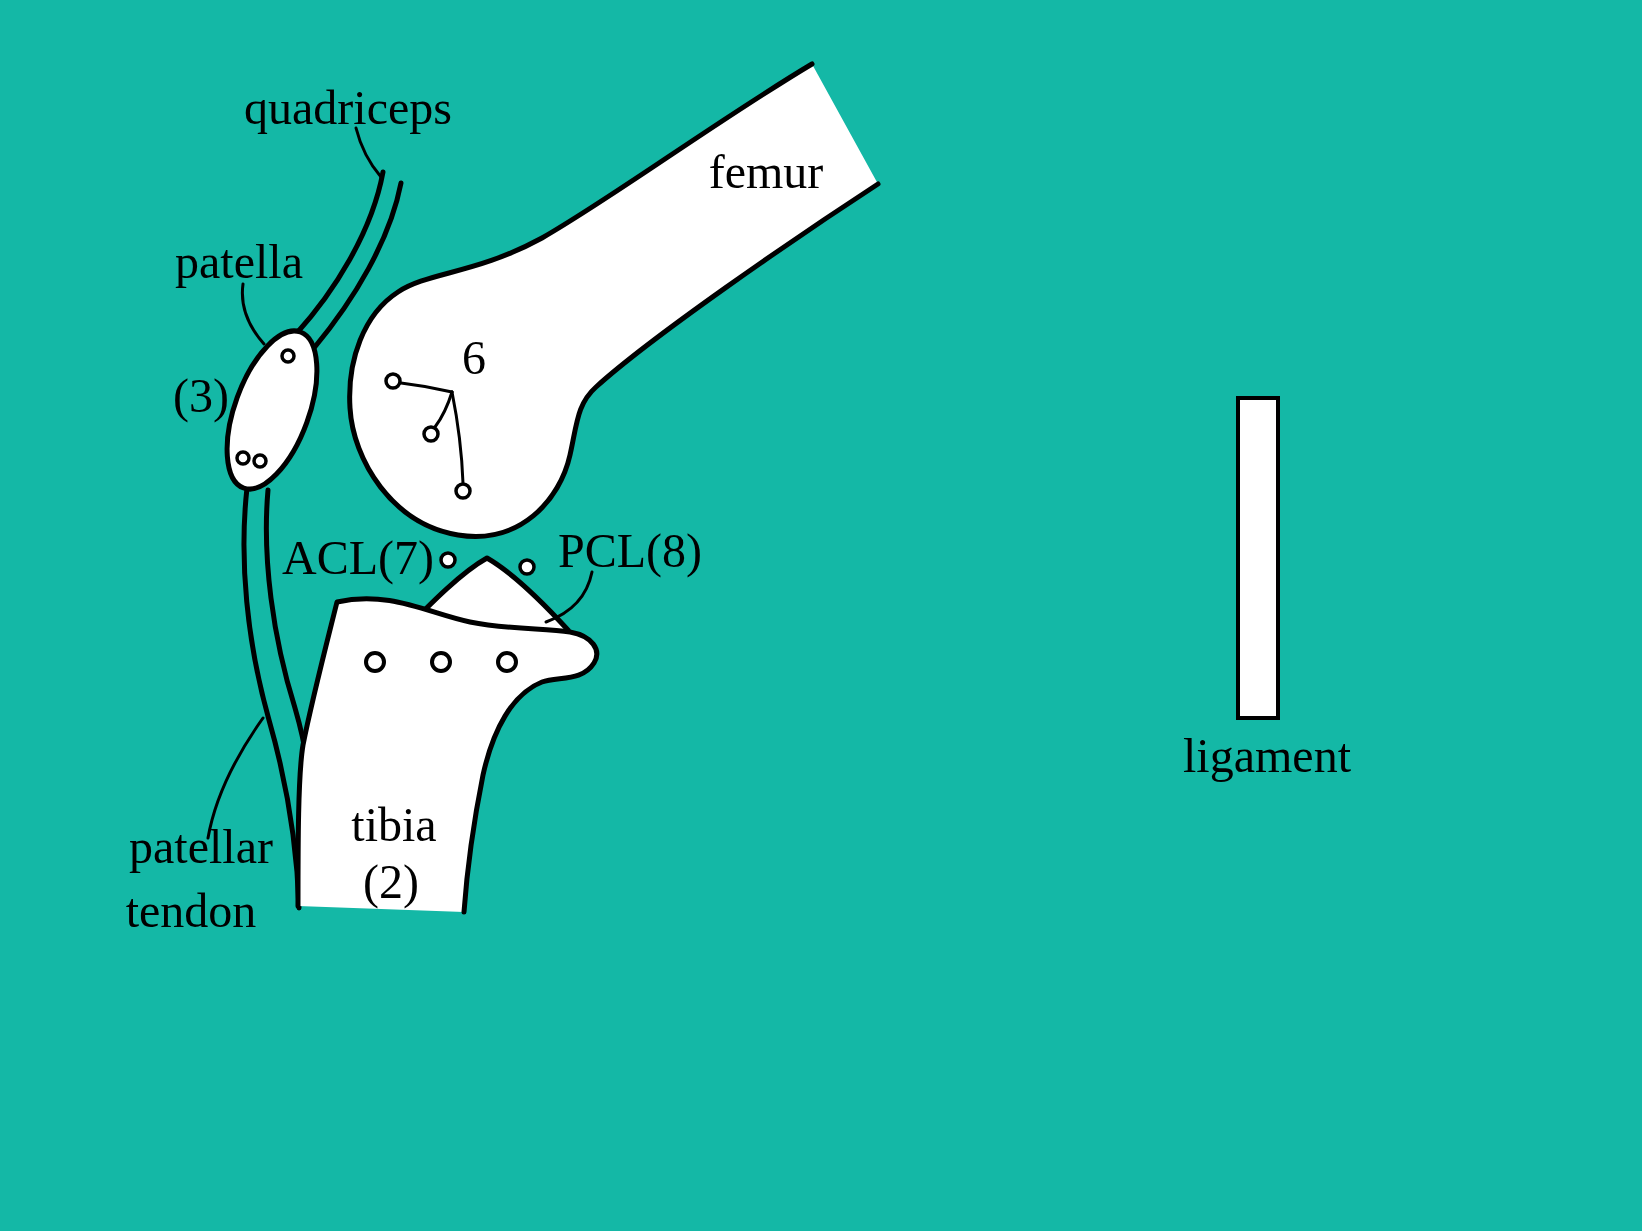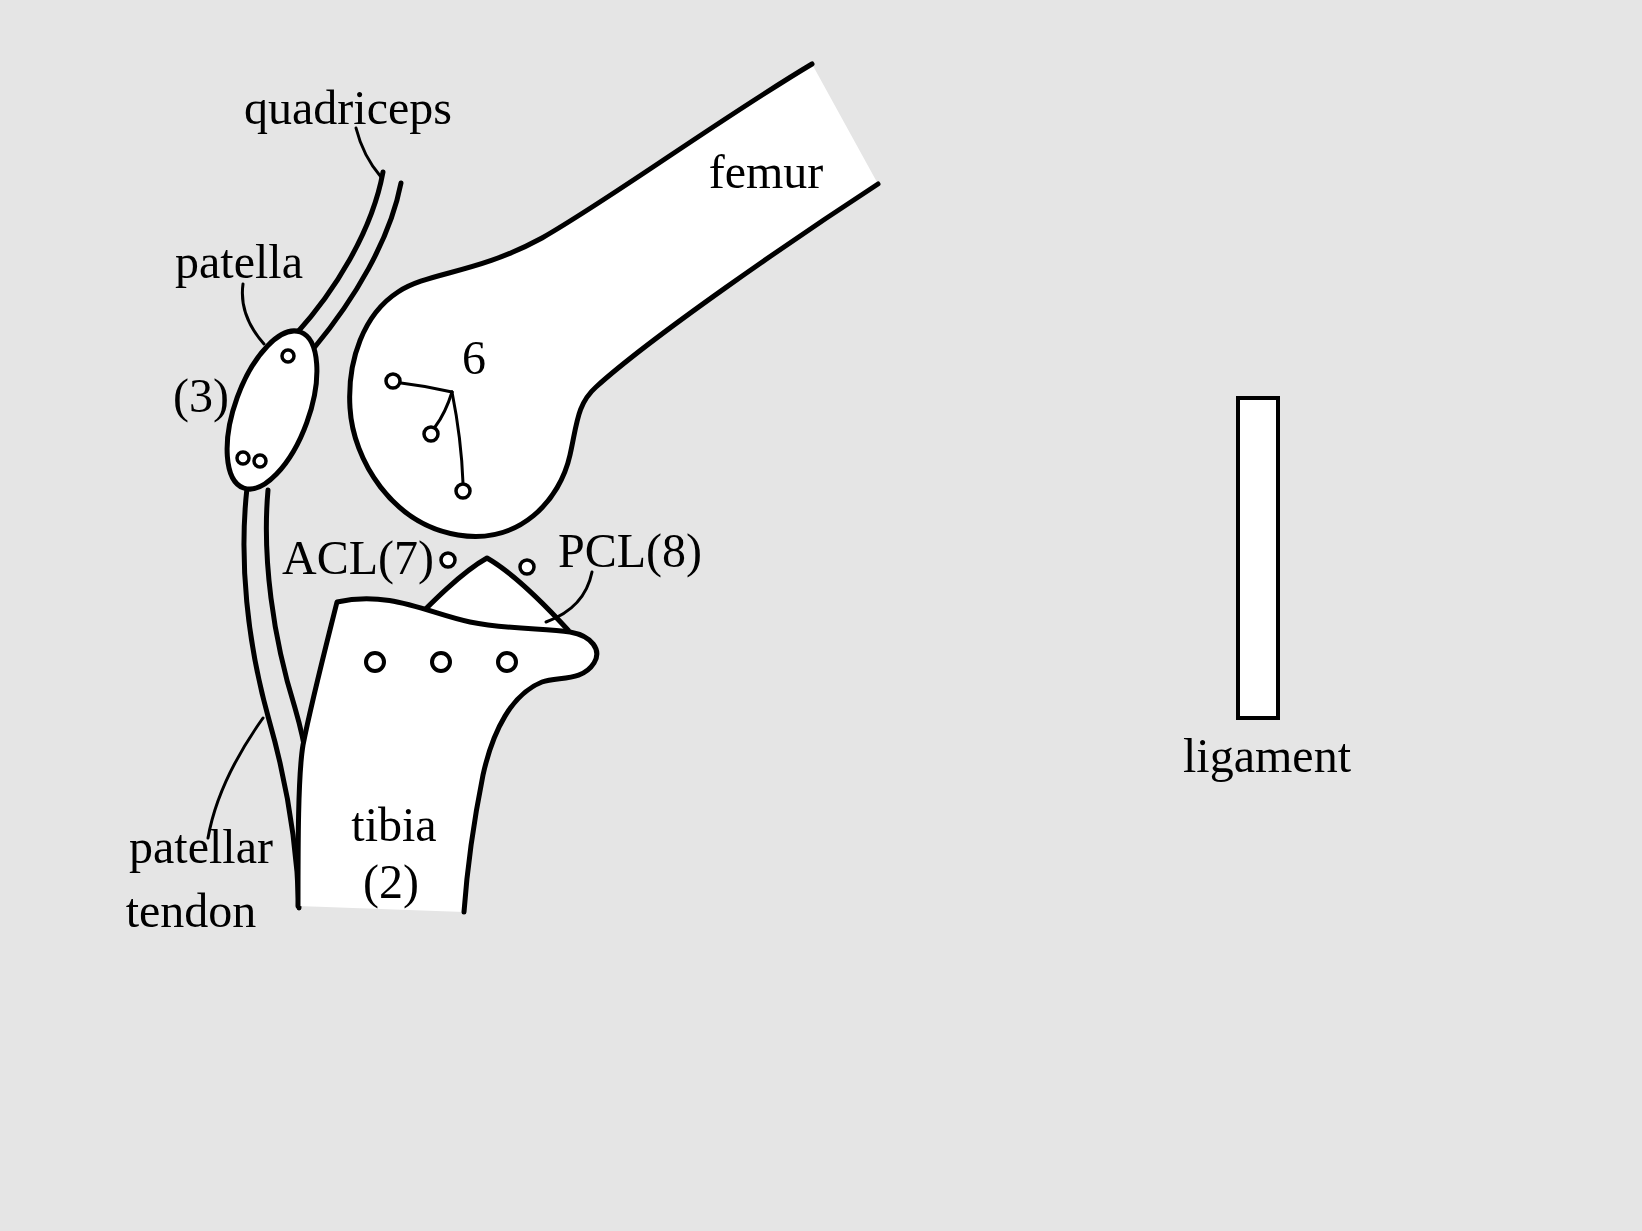--- a/index.html
+++ b/index.html
@@ -4,21 +4,21 @@
 <style>
   html, body {
     margin: 0;
     padding: 0;
     background: #ffffff;
   }
   .canvas {
     position: relative;
     width: 1642px;
     height: 1231px;
-    background: #e5e5e5;
+    background: #14b8a6;
     overflow: hidden;
   }
   svg {
     display: block;
   }
   .outline {
     fill: #ffffff;
     stroke: #000000;
     stroke-width: 5;
     stroke-linecap: round;

